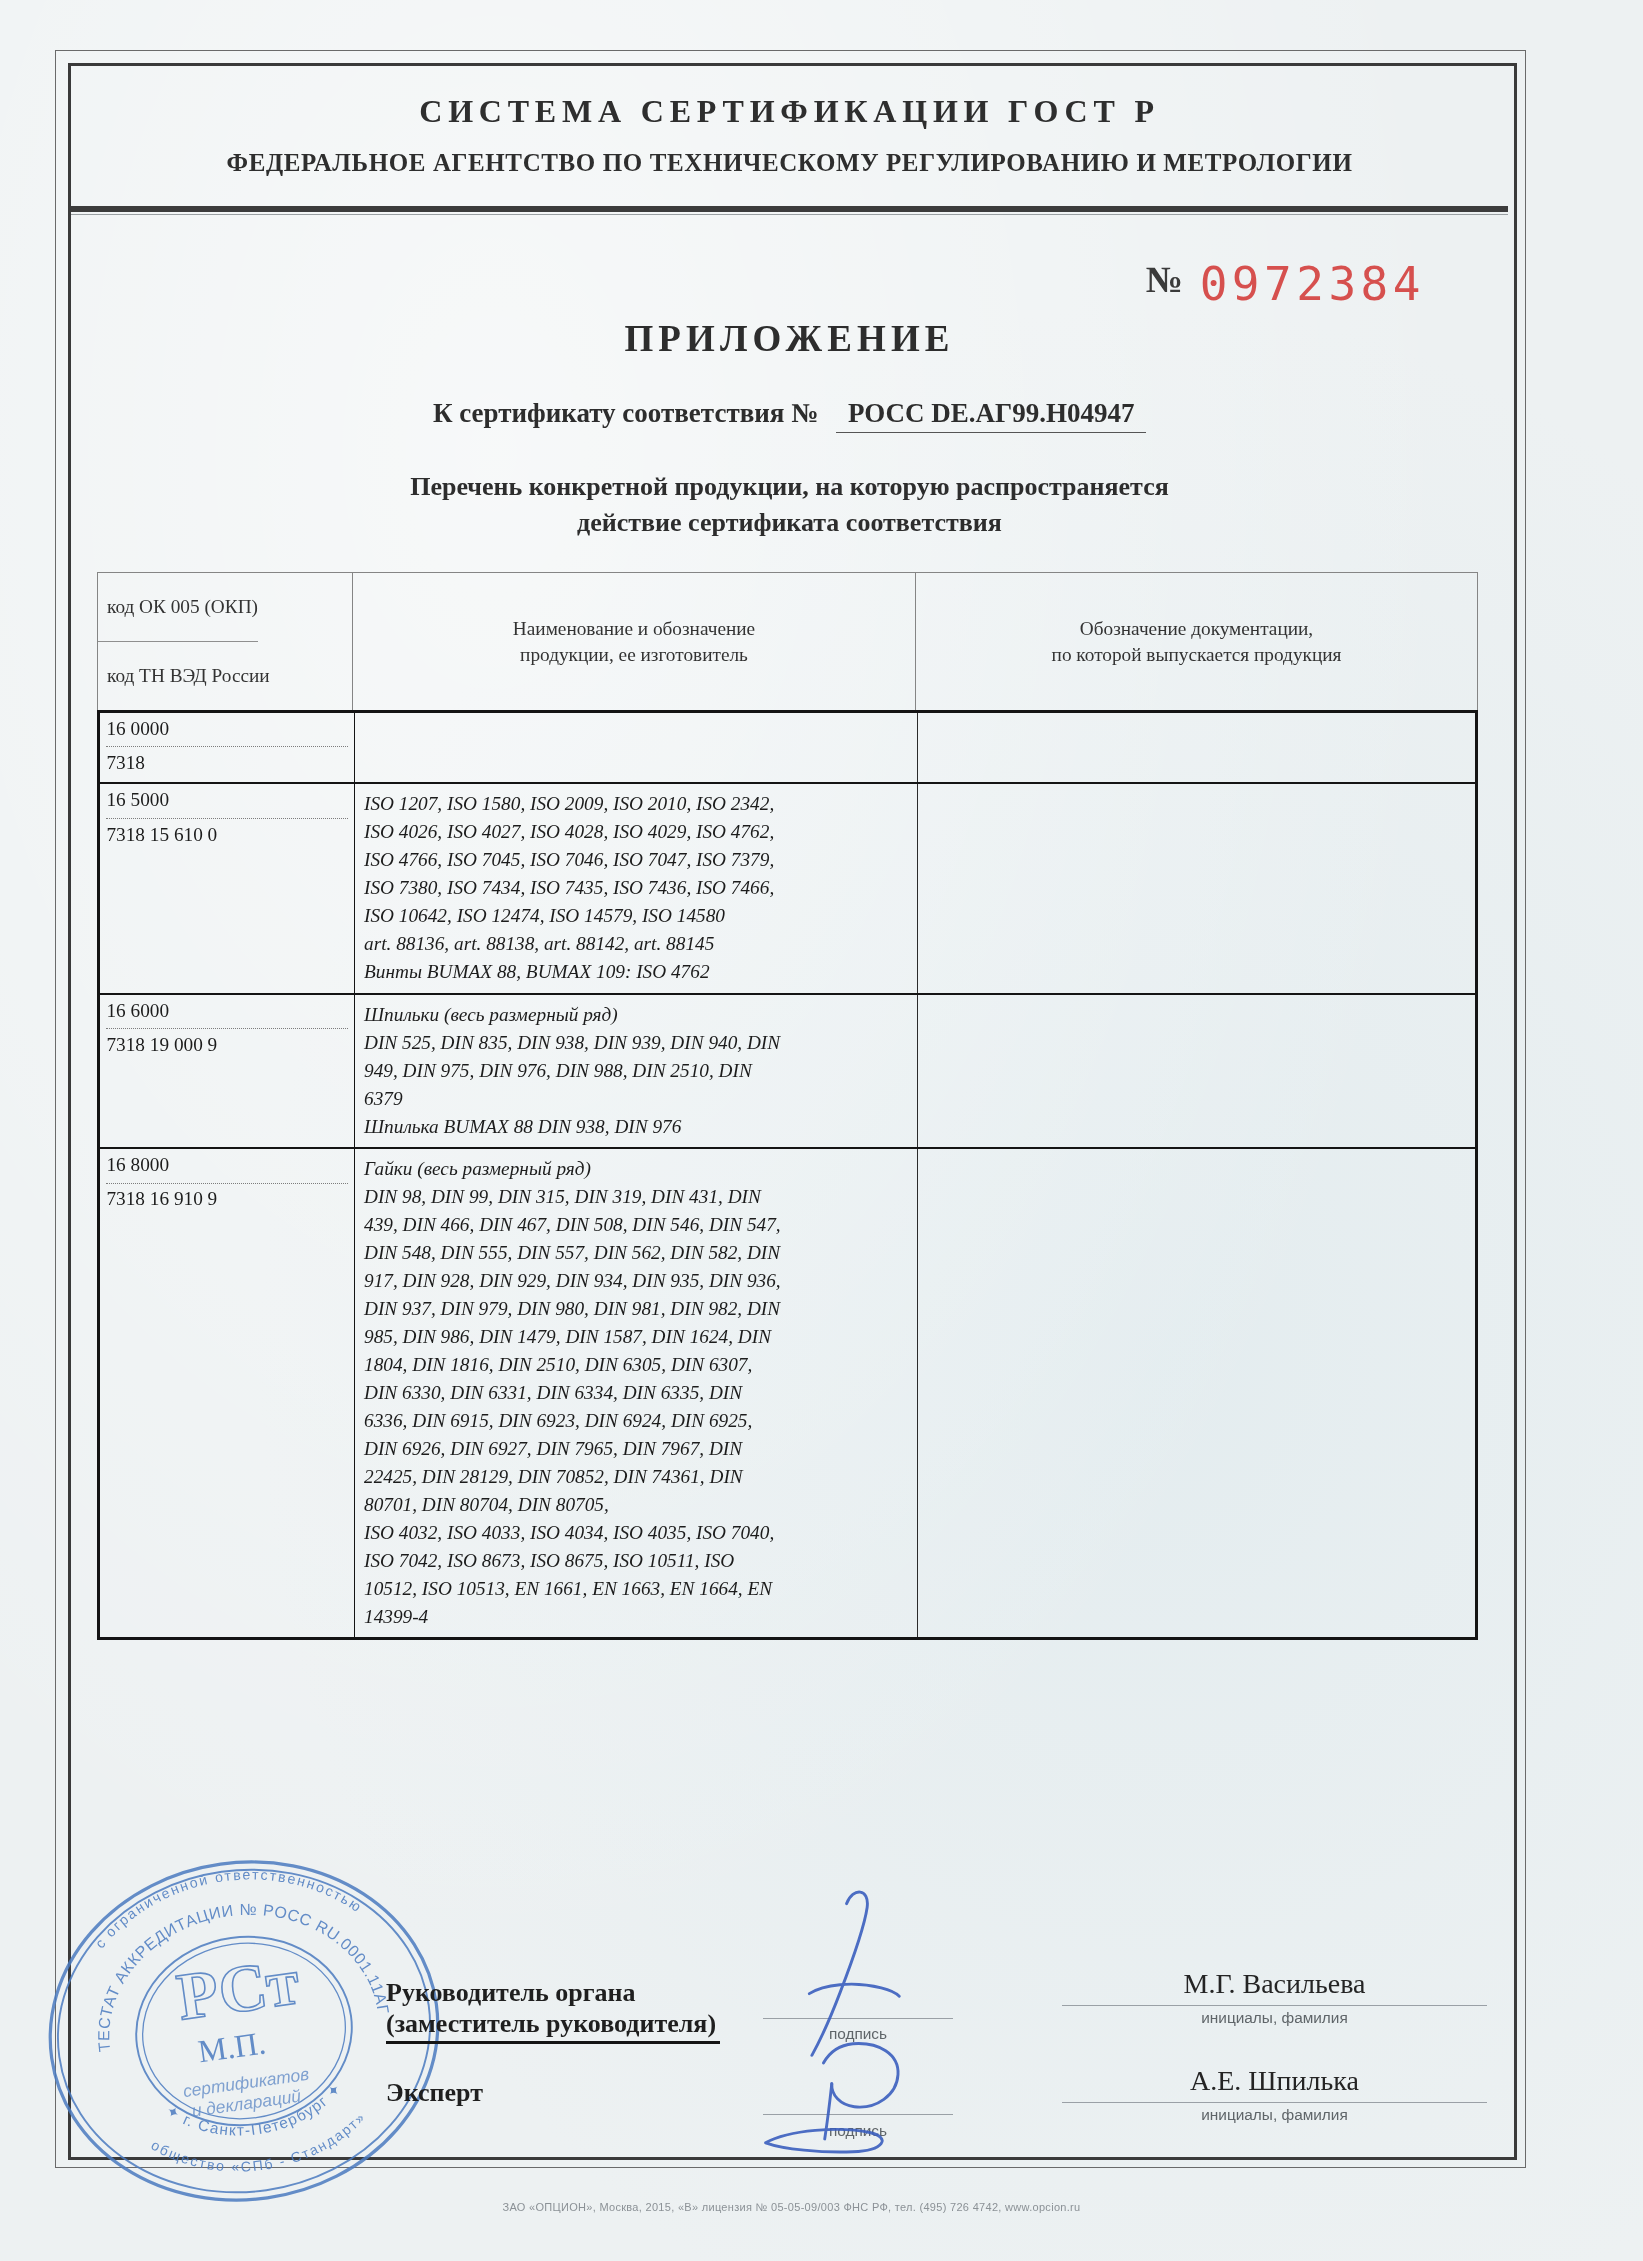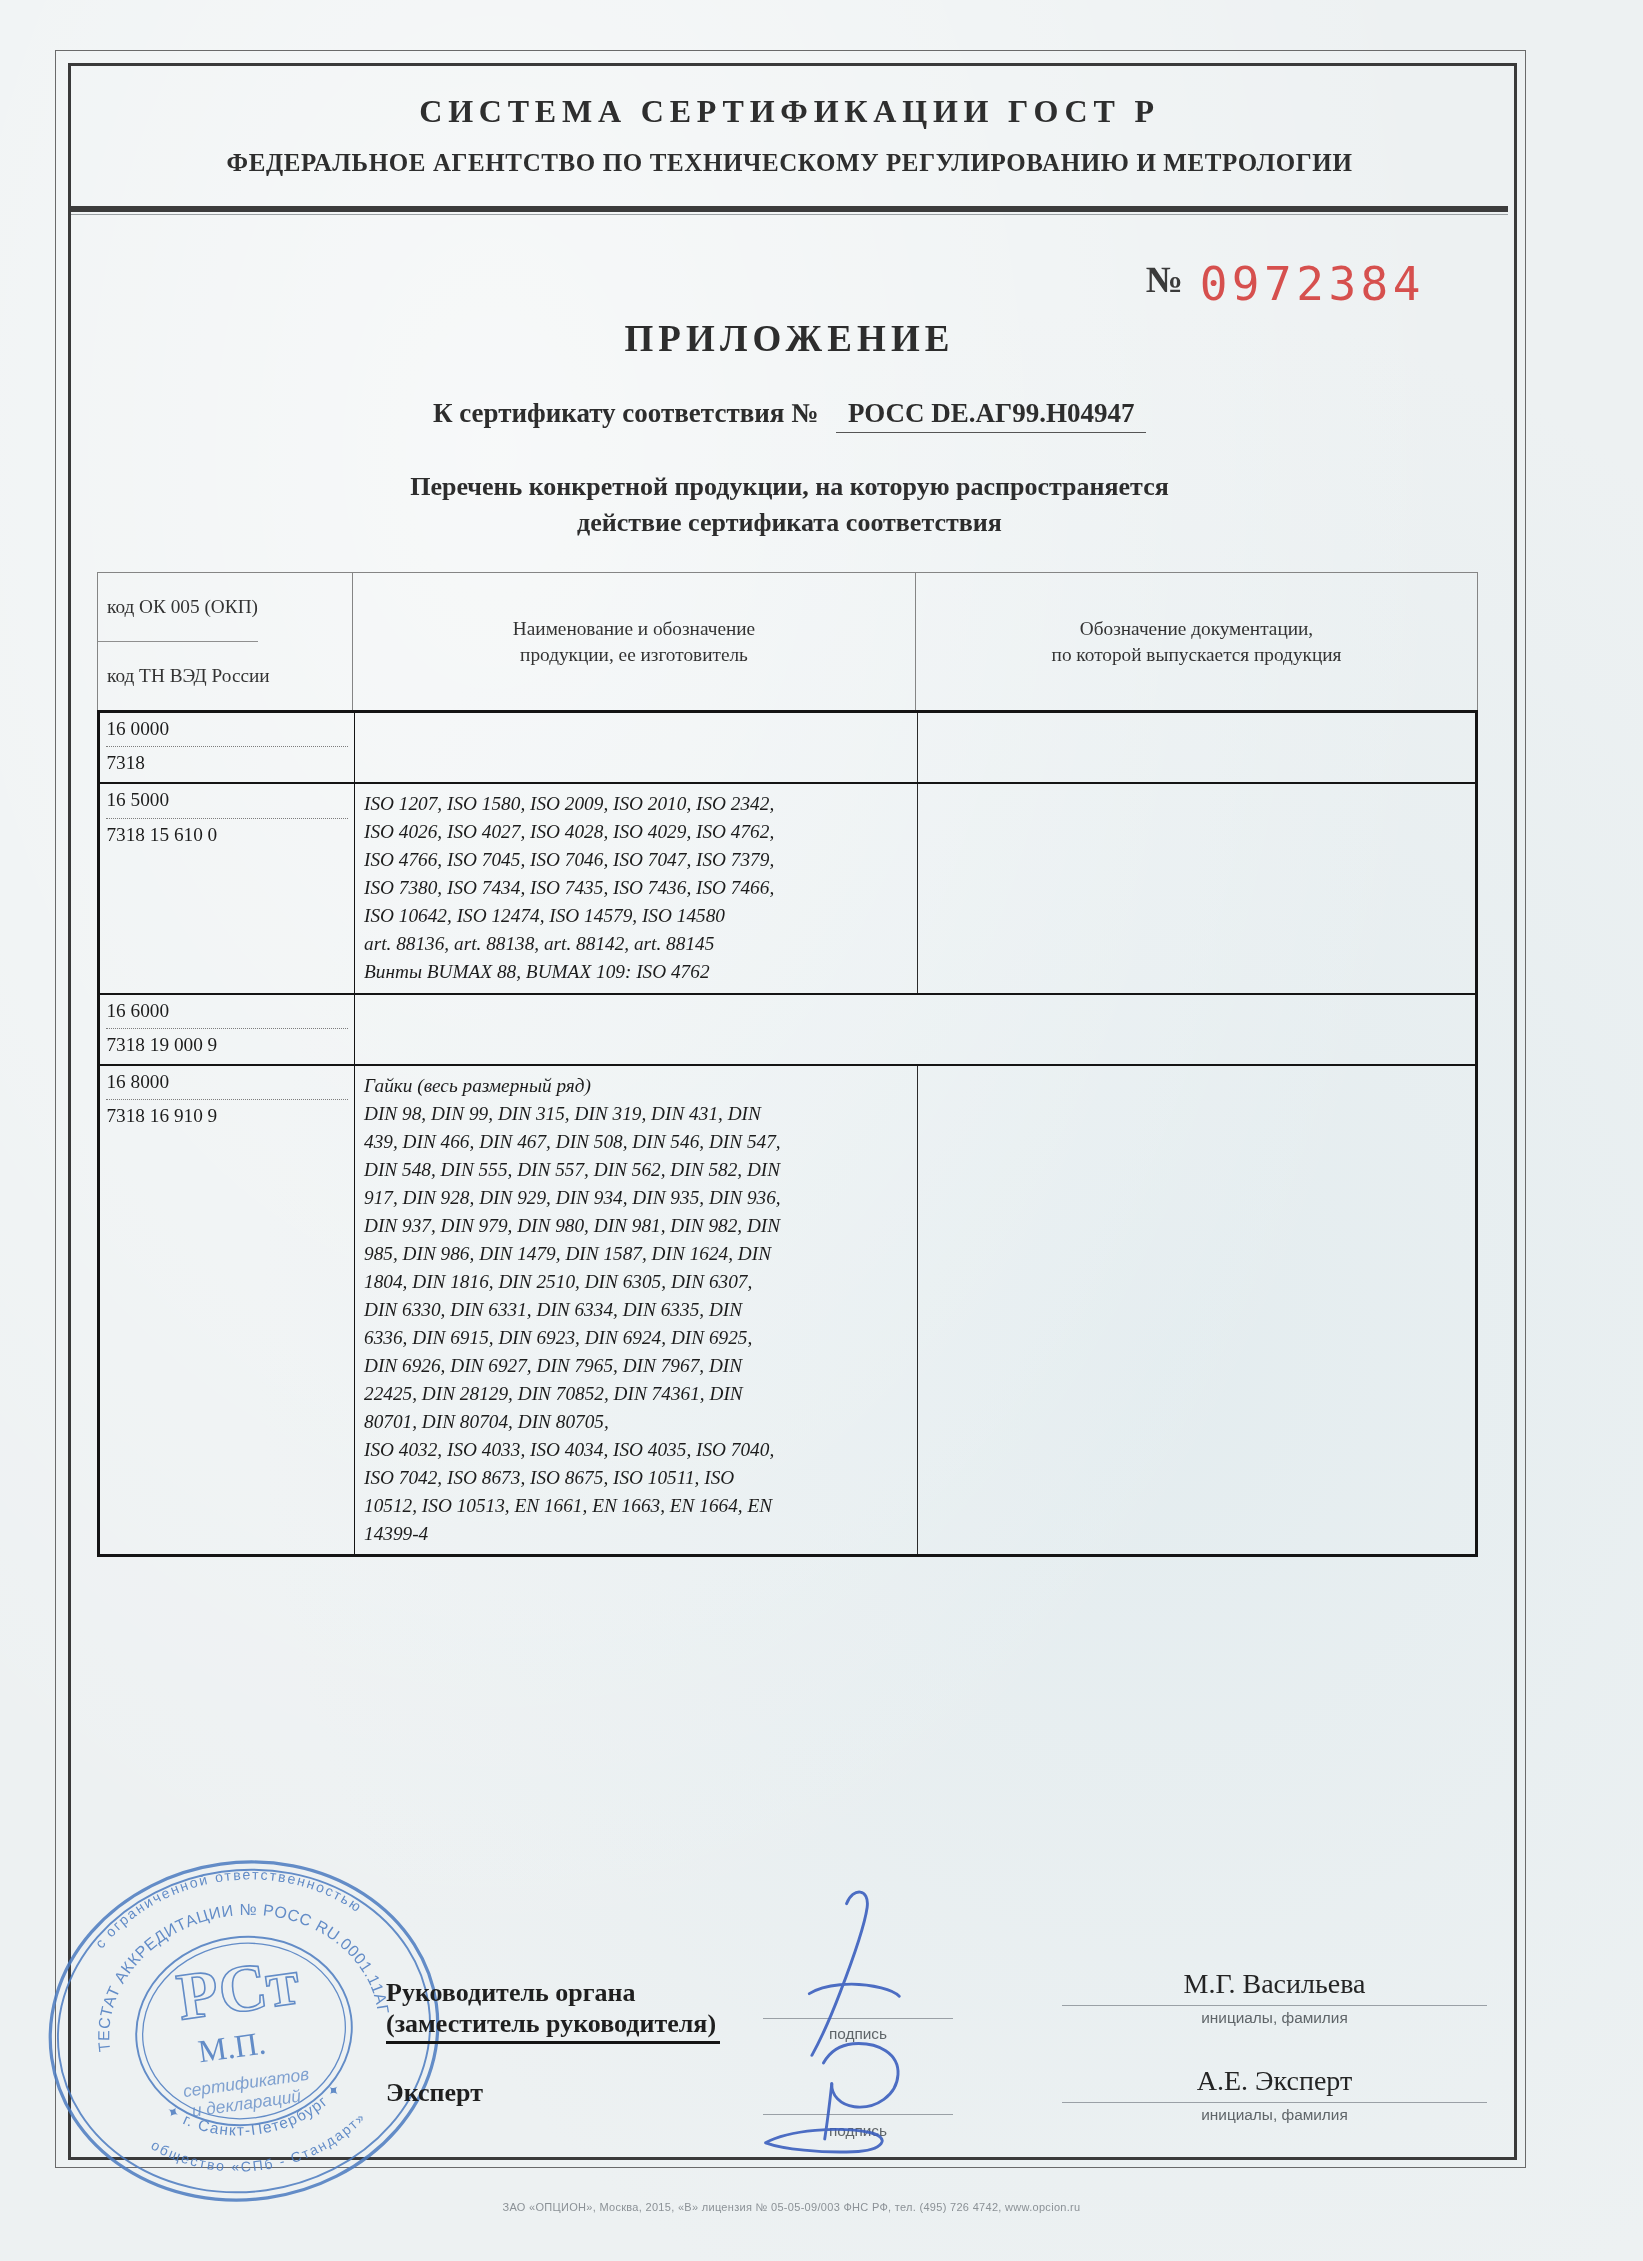--- a/index.html
+++ b/index.html
@@ -174,20 +174,25 @@
 ISO 10642, ISO 12474, ISO 14579, ISO 14580
 art. 88136, art. 88138, art. 88142, art. 88145
 Винты BUMAX 88, BUMAX 109: ISO 4762</div>
         <div class="cell c3"></div>
       </div>
       <div class="trow">
         <div class="cell c1">
           <div class="okp">16 6000</div>
           <div class="tnved">7318 19 000 9</div>
         </div>
+        <div class="cell c2">Шпильки (весь размерный ряд)
+DIN 525, DIN 835, DIN 938, DIN 939, DIN 940, DIN
+949, DIN 975, DIN 976, DIN 988, DIN 2510, DIN
+6379
+Шпилька BUMAX 88 DIN 938, DIN 976</div>
         <div class="cell c3"></div>
       </div>
       <div class="trow">
         <div class="cell c1">
           <div class="okp">16 8000</div>
           <div class="tnved">7318 16 910 9</div>
         </div>
         <div class="cell c2">Гайки (весь размерный ряд)
 DIN 98, DIN 99, DIN 315, DIN 319, DIN 431, DIN
 439, DIN 466, DIN 467, DIN 508, DIN 546, DIN 547,
@@ -247,21 +252,21 @@
 <div class="sig-caption cap-s1">подпись</div>
 <div class="sig-line s2"></div>
 <div class="sig-caption cap-s2">подпись</div>
 
 <div class="name-block nb1">
   <div class="name-text">М.Г. Васильева</div>
   <div class="name-line"></div>
   <div class="name-caption">инициалы, фамилия</div>
 </div>
 <div class="name-block nb2">
-  <div class="name-text">А.Е. Эксперт</div>
+  <div class="name-text">А.Е. Шпилька</div>
   <div class="name-line"></div>
   <div class="name-caption">инициалы, фамилия</div>
 </div>
 
 <svg class="autograph" viewBox="0 0 420 440">
   <g fill="none" stroke="#3b5fbf" stroke-width="4.5" stroke-linecap="round" opacity=".9">
     <path d="M 186 32 C 196 6 222 8 218 38 C 214 66 196 118 176 170 C 160 212 142 250 132 268"></path>
     <path d="M 128 172 C 150 158 196 152 240 163 C 256 167 264 172 268 176"></path>
     <path d="M 150 280 C 160 262 176 252 196 250 C 236 247 268 266 266 298 C 264 330 232 352 198 348 C 176 345 162 330 163 312"></path>
     <path d="M 163 312 C 160 340 156 372 152 398"></path>

